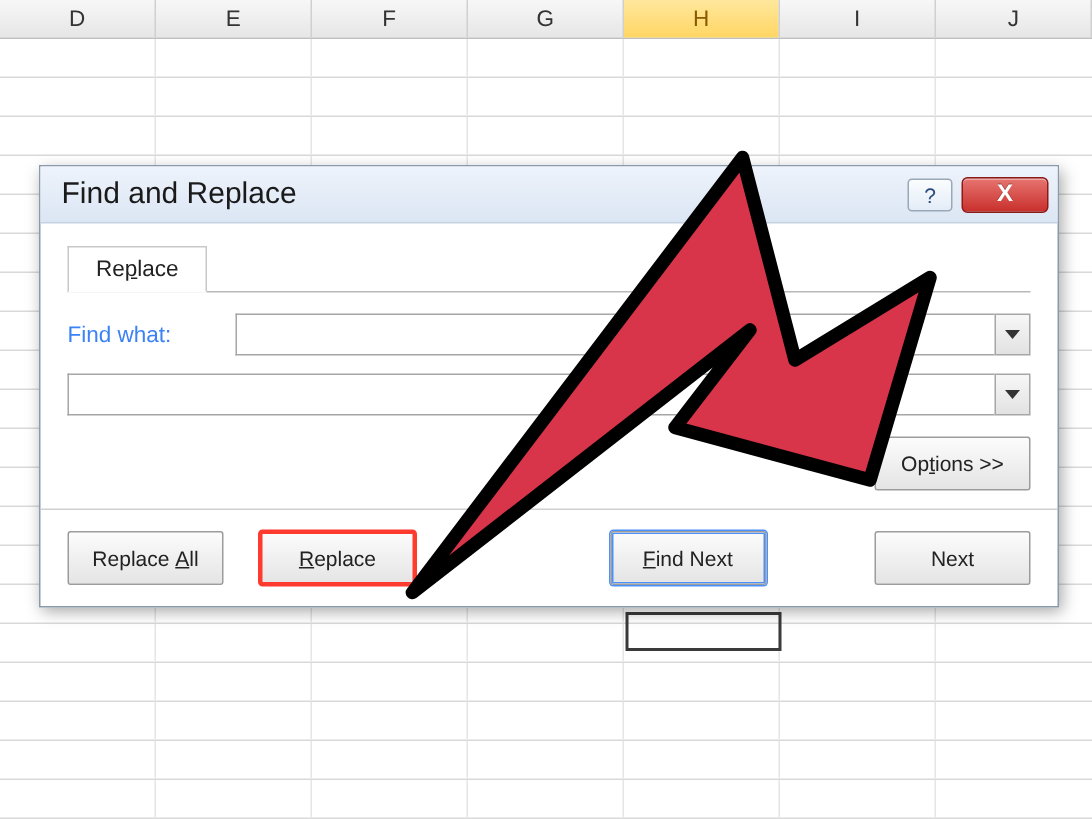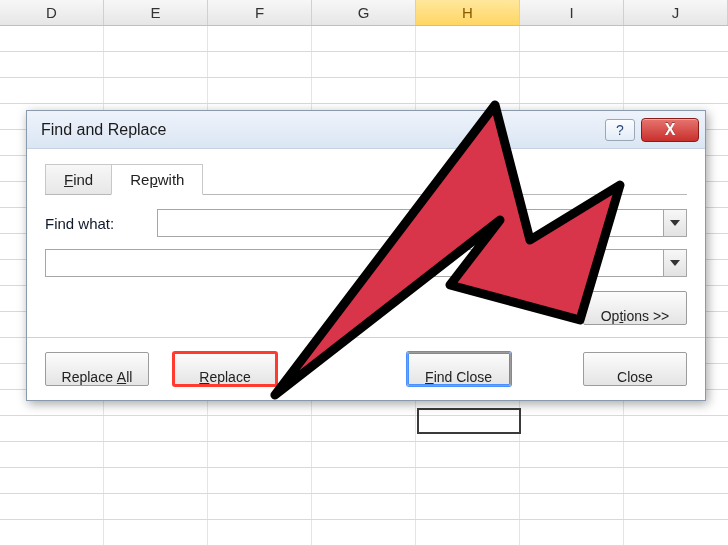--- a/index.html
+++ b/index.html
@@ -14,49 +14,49 @@
 .row { height: 26px; display: flex; border-bottom: 1px solid #d9d9d9; }
 .cell { width: 104px; border-right: 1px solid #e5e5e5; }
 .cell:last-child { border-right: none; }
 
 
 .selection-box { position:absolute; left:417px; top:408px; width:104px; height:26px; border:2px solid #3a3a3a; pointer-events:none; }
 
 
 .dialog { position: absolute; left: 26px; top: 110px; width: 680px; background: #fff; border: 1px solid #8a9aad; box-shadow: 2px 3px 10px rgba(0,0,0,.35); }
 .titlebar { height: 38px; background: linear-gradient(#eef3fb,#dbe6f4); display:flex; align-items:center; justify-content:space-between; padding: 0 6px 0 14px; border-bottom:1px solid #c6d2e1; }
-.titlebar-title { font-size: 16px; color:#1a1a1a; }
+.titlebar-title { font-size: 20px; color:#1a1a1a; }
 .title-controls { display:flex; gap:6px; align-items:center; }
 .help-btn { width:30px; height:22px; border:1px solid #9aa7b7; border-radius:3px; background:linear-gradient(#fbfdff,#e3ecf7); display:flex; align-items:center; justify-content:center; color:#2a4a7a; font-size:14px; cursor:pointer; }
 .close-btn { width:58px; height:24px; border:1px solid #8a1b17; border-radius:4px; background:linear-gradient(#e67470,#c9302c); display:flex; align-items:center; justify-content:center; cursor:pointer; box-shadow: inset 0 1px 0 rgba(255,255,255,.4); }
 .close-x { color:#fff; font-weight:bold; font-size:16px; text-shadow:0 -1px 0 rgba(0,0,0,.4); font-family: Arial, sans-serif; }
 
 .dialog-body { padding: 14px 18px 6px 18px; }
 
 
 .tabs { display:flex; align-items:flex-end; border-bottom:1px solid #b8b8b8; margin-bottom: 14px; }
 .tab { padding: 6px 18px; font-size:15px; color:#222; border:1px solid #c8c8c8; border-bottom:none; background:linear-gradient(#f7f7f7,#e7e7e7); margin-right:-1px; cursor:pointer; }
 .tab.active { background:#fff; border-bottom:1px solid #fff; position:relative; top:1px; }
 .tab .ul { text-decoration: underline; }
 
 
 .form-rows { display:flex; flex-direction:column; gap:12px; margin-bottom: 14px; }
 .form-row { display:flex; align-items:center; }
-.form-label { width:112px; font-size:15px; color:#0f172a; }
+.form-label { width:112px; font-size:15px; color:#3b82f6; }
 .combo { flex:1; display:flex; }
 .combo input { flex:1; height:28px; border:1px solid #a6a6a6; border-right:none; padding:2px 6px; font-size:14px; outline:none; }
 .combo .drop { width:24px; height:28px; border:1px solid #a6a6a6; background:linear-gradient(#f7f7f7,#e2e2e2); display:flex; align-items:center; justify-content:center; cursor:pointer; }
 .tri-down { width:0; height:0; border-left:5px solid transparent; border-right:5px solid transparent; border-top:6px solid #333; }
 
 .options-row { display:flex; justify-content:flex-end; margin-bottom:6px; }
 
 
 .action-bar { border-top:1px solid #d0d0d0; padding:14px 18px; display:flex; gap:24px; align-items:flex-end; }
 .action-bar .spacer { flex:1; }
-.btn { min-width:104px; height:16px; padding:16px 14px; border:1px solid #9c9c9c; background:linear-gradient(#fcfcfc,#e4e4e4); font-size:14px; color:#222; cursor:pointer; border-radius:2px; }
+.btn { min-width:104px; height:36px; padding:0 14px; border:1px solid #9c9c9c; background:linear-gradient(#fcfcfc,#e4e4e4); font-size:14px; color:#222; cursor:pointer; border-radius:2px; }
 .btn.highlight-red { outline:3px solid #ff3b30; outline-offset:-2px; }
 .btn.highlight-blue { box-shadow: 0 0 0 1px #4a90ff inset, 0 0 0 1px #4a90ff; }
 .btn .ul { text-decoration: underline; }
 
 
 .arrow-overlay { position:absolute; left:240px; top:90px; width:390px; height:330px; pointer-events:none; }
 .arrow-overlay svg { width:100%; height:100%; }
 </style>
 </head>
 <body>
@@ -265,22 +265,21 @@
         <span>?</span>
       </div>
       <div class="close-btn">
         <span class="close-x">X</span>
       </div>
     </div>
   </div>
 
   <div class="dialog-body">
     <div class="tabs">
-      <div class="tab"><span class="ul">F</span><span>ind</span></div>
-      <div class="tab active"><span>Re</span><span class="ul">p</span><span>with</span></div>
+      <div class="tab active"><span>Re</span><span class="ul">p</span><span>lace</span></div>
     </div>
 
     <div class="form-rows">
       <div class="form-row">
         <div class="form-label"><span>Fi<span class="ul">n</span>d what:</span></div>
         <div class="combo">
           <input type="text" value="" style="">
           <div class="drop">
               <div class="tri-down"></div>
             </div>
@@ -298,23 +297,23 @@
 
     <div class="options-row">
       <button class="btn"><span>Op<span class="ul">t</span>ions &gt;&gt;</span></button>
     </div>
   </div>
 
   <div class="action-bar">
     <button class="btn"><span>Replace&nbsp;<span class="ul">A</span>ll</span></button>
     <button class="btn highlight-red"><span class="ul">R</span><span>eplace</span></button>
     <div class="spacer"></div>
-    <button class="btn highlight-blue"><span class="ul">F</span><span>ind Close</span></button>
+    <button class="btn highlight-blue"><span class="ul">F</span><span>ind Next</span></button>
     <div class="spacer" style="flex:.3"></div>
-    <button class="btn">Close</button>
+    <button class="btn">Next</button>
   </div>
 </div>
 
 <div class="arrow-overlay">
   <svg viewBox="0 0 390 330">
     <path d="M 35 305
              L 255 15
              L 290 150
              L 380 95
              L 340 230

